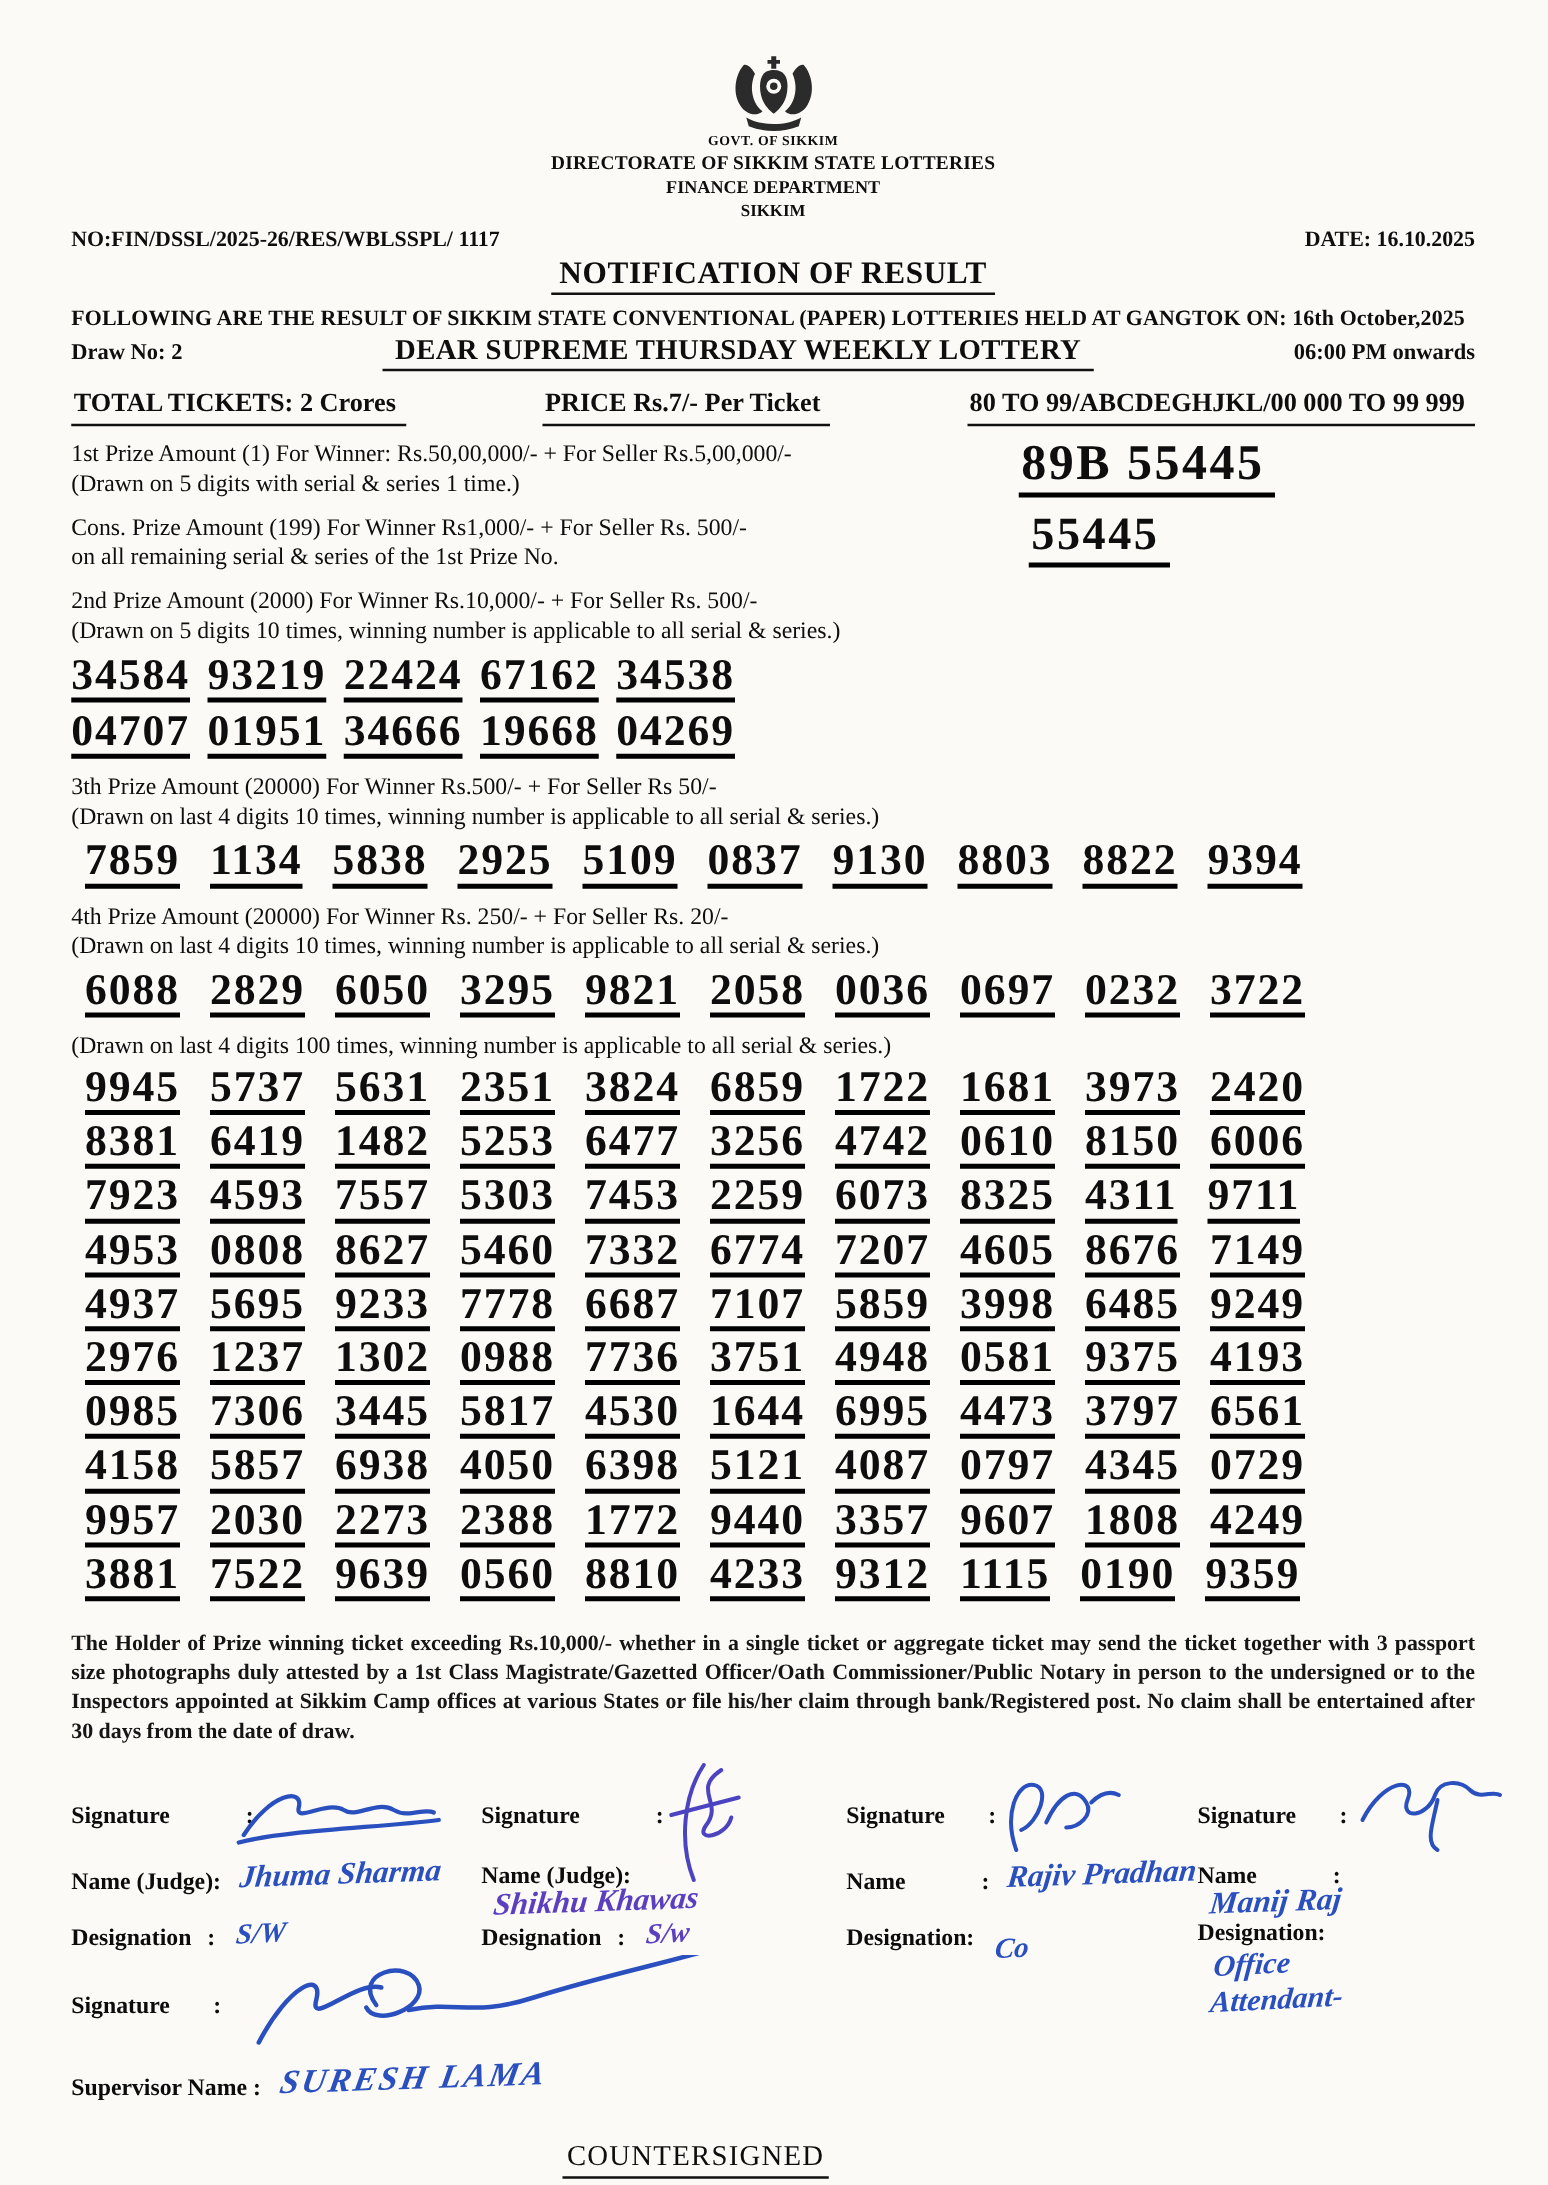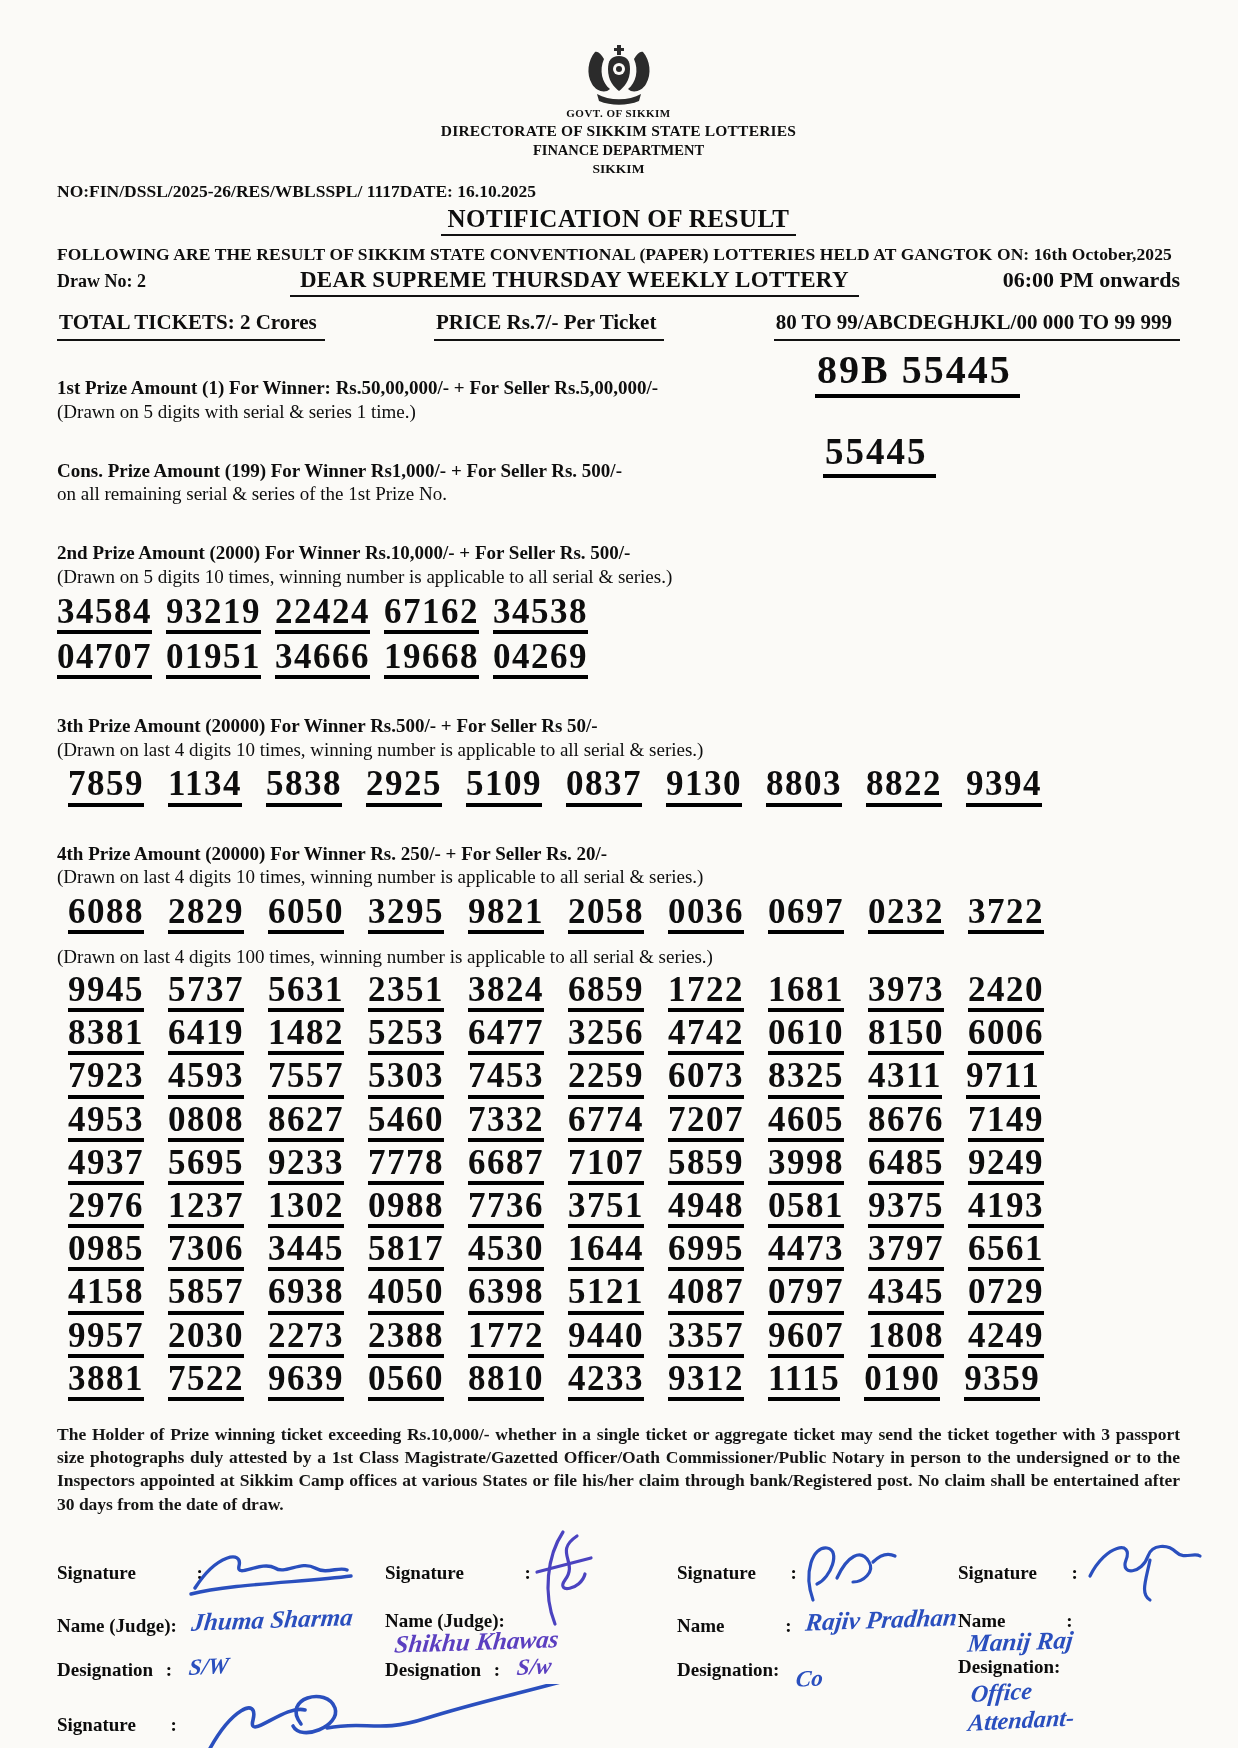--- a/index.html
+++ b/index.html
@@ -9,35 +9,35 @@
     font-family:"Liberation Serif","DejaVu Serif",serif;
   }
   .sheet{position:relative;width:1238px;height:1748px;padding:40px 58px 0 57px;box-sizing:border-box;border-radius:20px;}
   .center{text-align:center;}
   
   .emblem-wrap{display:flex;justify-content:center;margin-top:4px;}
   .emblem-caption{font-size:11px;font-weight:bold;letter-spacing:.5px;margin-top:1px;}
   .org1{font-size:15.5px;font-weight:bold;margin-top:3px;letter-spacing:.2px;}
   .org2{font-size:14.5px;font-weight:bold;margin-top:2px;}
   .org3{font-size:13.5px;font-weight:bold;margin-top:2px;}
-  .ref-row{display:flex;align-items:baseline;font-size:17.5px;font-weight:bold;margin-top:4px;}
+  .ref-row{display:flex;justify-content:space-between;align-items:baseline;font-size:17.5px;font-weight:bold;margin-top:4px;}
   .doc-title{margin-top:3px;}
   .doc-title span{font-size:25px;font-weight:bold;letter-spacing:.5px;border-bottom:2.5px solid #111;padding:0 6px 2px 6px;}
   .result-line{font-size:17.5px;font-weight:bold;margin-top:11px;letter-spacing:.1px;}
   .draw-row{display:flex;justify-content:space-between;align-items:baseline;margin-top:2px;}
   .draw-no{font-size:18px;font-weight:bold;}
   .lottery-name{font-size:23px;font-weight:bold;border-bottom:2.5px solid #111;padding:0 10px 2px 10px;letter-spacing:.3px;}
-  .draw-time{font-size:22px;font-weight:bold;}
+  .draw-time{font-size:18px;font-weight:bold;}
   .ticket-row{display:flex;justify-content:space-between;align-items:baseline;margin-top:13px;font-weight:bold;}
   .ticket-row .cell{font-size:21px;border-bottom:2.5px solid #111;padding:0 8px 4px 2px;}
   
   .prize{margin-top:11px;}
   .prize-head{display:flex;align-items:flex-start;}
   .prize-text{flex:0 0 700px;}
-  .prize-line1{font-size:19px;font-weight:bold;line-height:1.25;margin-top:24px;}
+  .prize-line1{font-size:19px;font-weight:normal;line-height:1.25;}
   .prize-line2{font-size:19px;line-height:1.25;}
   .side-num{font-size:40px;font-weight:bold;letter-spacing:2px;line-height:.9;
     border-bottom:4px solid #000;padding:0 8px 6px 2px;margin-left:58px;white-space:nowrap;}
   .prize-cons .side-num{font-size:37px;margin-left:66px;}
   .num-row{display:flex;margin-top:7px;}
   .wnum{font-size:35px;font-weight:bold;letter-spacing:1.5px;line-height:.92;
     border-bottom:4px solid #000;padding-bottom:2px;white-space:nowrap;}
   .prize-2nd .num-row{gap:14px;}
   .prize-2nd .wnum{font-size:35px;}
   .prize-3th .num-row,.prize-4th .num-row,.prize-5th .num-row{gap:24px;margin-left:11px;}

